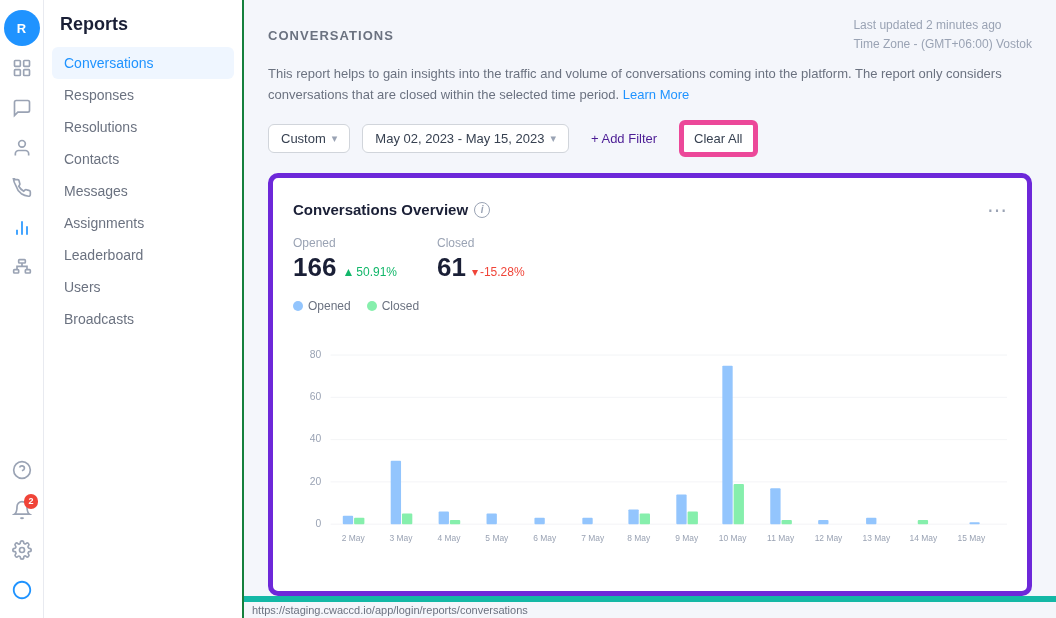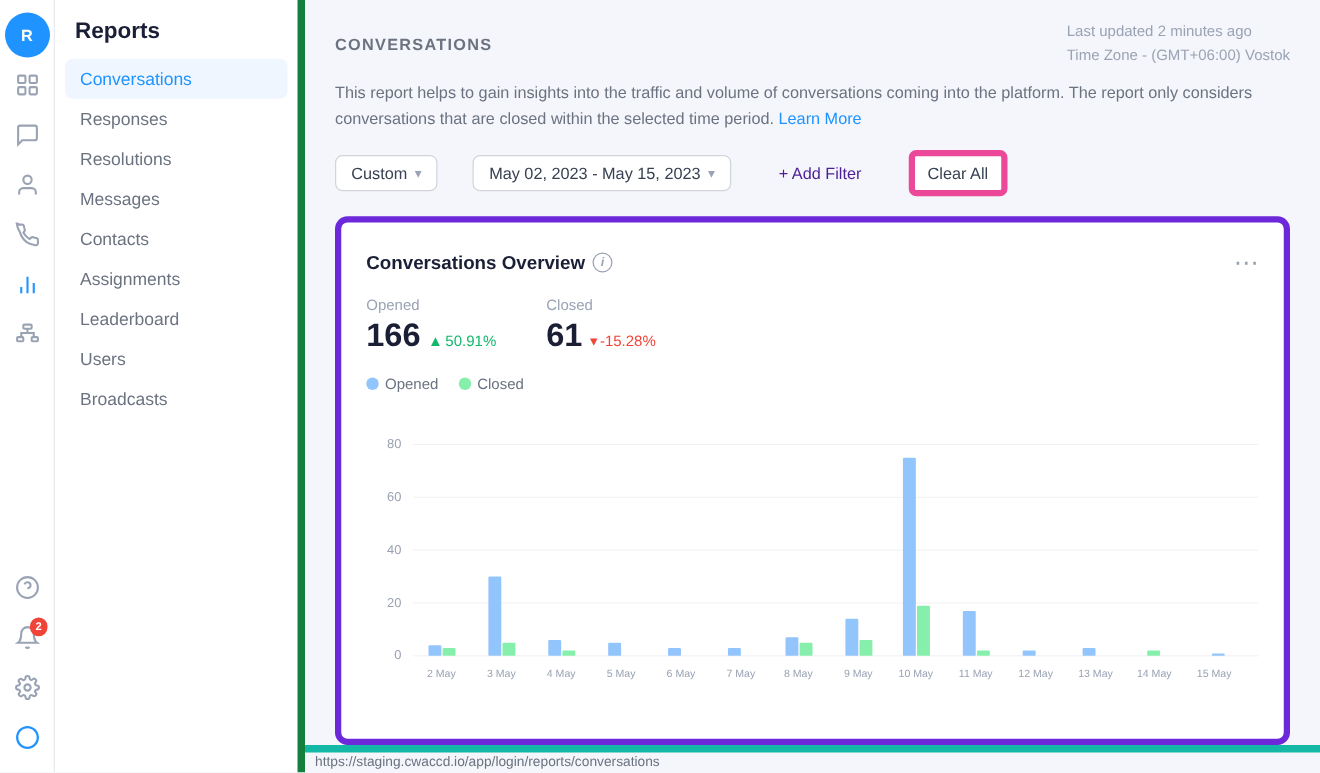--- a/index.html
+++ b/index.html
@@ -48,21 +48,21 @@
       border-radius: 10px;
       padding: 1px 4px;
       font-weight: 700;
       line-height: 1.4;
     }
 
     
     .sidebar {
       width: 200px;
       background: #fff;
-      border-right: 6px solid #15803d;
+      border-right: 2px solid #15803d;
       display: flex;
       flex-direction: column;
       padding: 0;
       flex-shrink: 0;
     }
     .sidebar-title {
       font-size: 18px;
       font-weight: 700;
       color: #1a1f36;
       padding: 14px 16px 8px;
@@ -115,21 +115,21 @@
       font-size: 13px;
       color: #6b7280;
       line-height: 1.6;
     }
     .description a { color: #1f93ff; text-decoration: none; }
 
     
     .filter-bar {
       display: flex;
       align-items: center;
-      gap: 28px;
+      gap: 12px;
       padding: 0 24px 16px;
     }
     .filter-select {
       display: flex;
       align-items: center;
       gap: 6px;
       border: 1px solid #d1d5db;
       border-radius: 6px;
       padding: 6px 12px;
       background: #fff;
@@ -341,22 +341,22 @@
       </svg>
   </div>
 </div>
 
 <div class="sidebar">
   <div class="sidebar-title">Reports</div>
   <nav class="sidebar-nav">
   <div class="sidebar-item active">Conversations</div>
       <div class="sidebar-item">Responses</div>
       <div class="sidebar-item">Resolutions</div>
+      <div class="sidebar-item">Contacts</div>
       <div class="sidebar-item">Messages</div>
-      <div class="sidebar-item">Contacts</div>
       <div class="sidebar-item">Assignments</div>
       <div class="sidebar-item">Leaderboard</div>
       <div class="sidebar-item">Users</div>
       <div class="sidebar-item">Broadcasts</div>
     </nav>
 </div>
 
 <div class="main">
   <div class="main-header">
     <div class="main-title">CONVERSATIONS</div>

